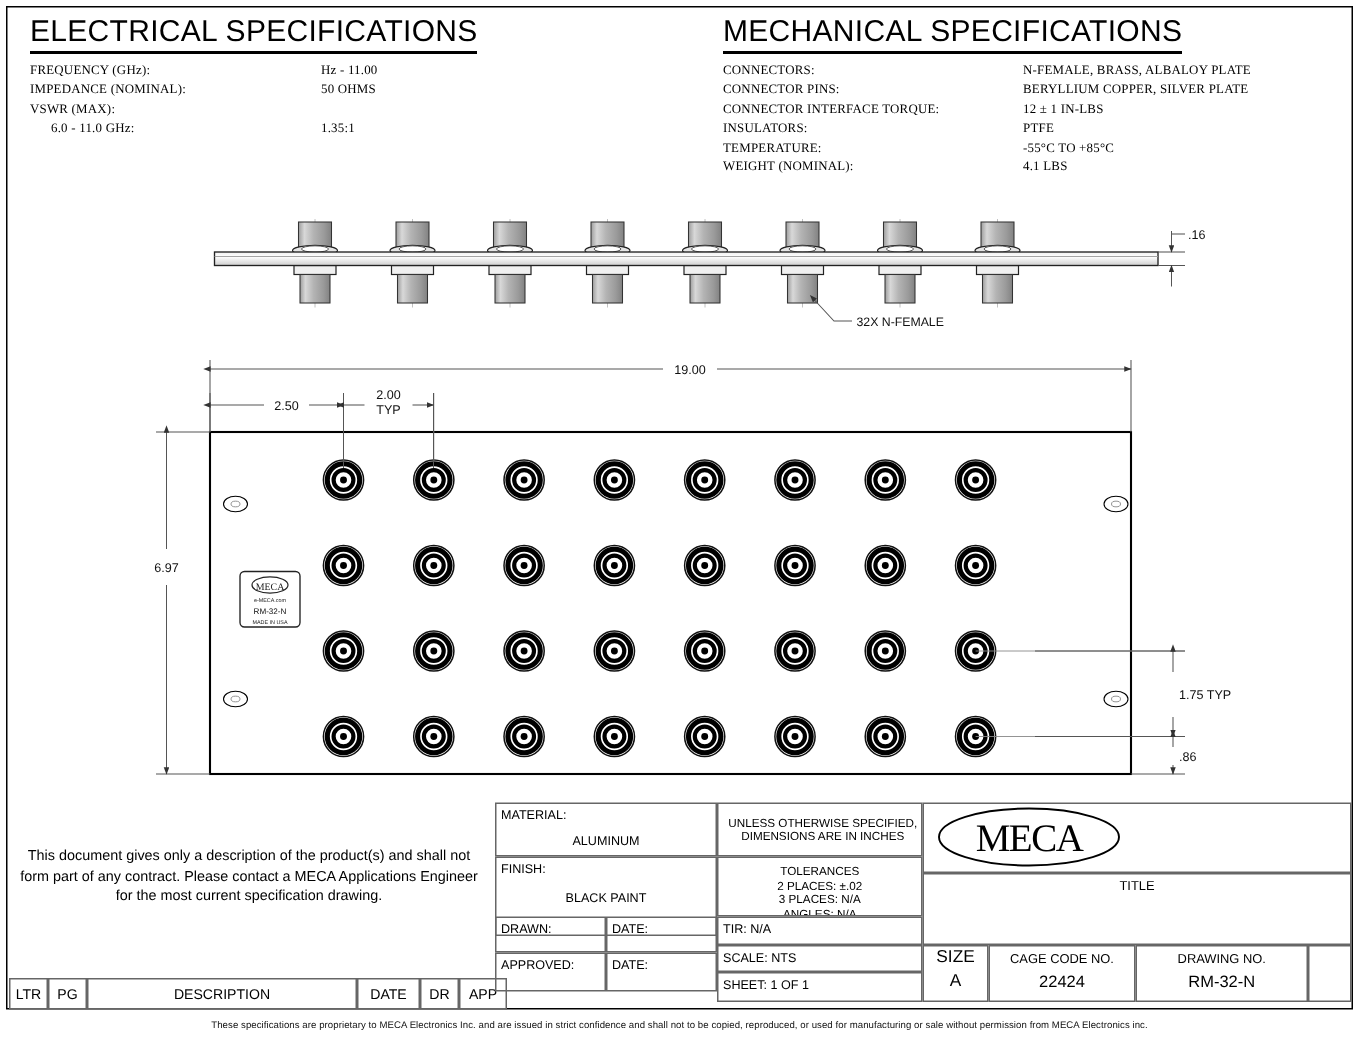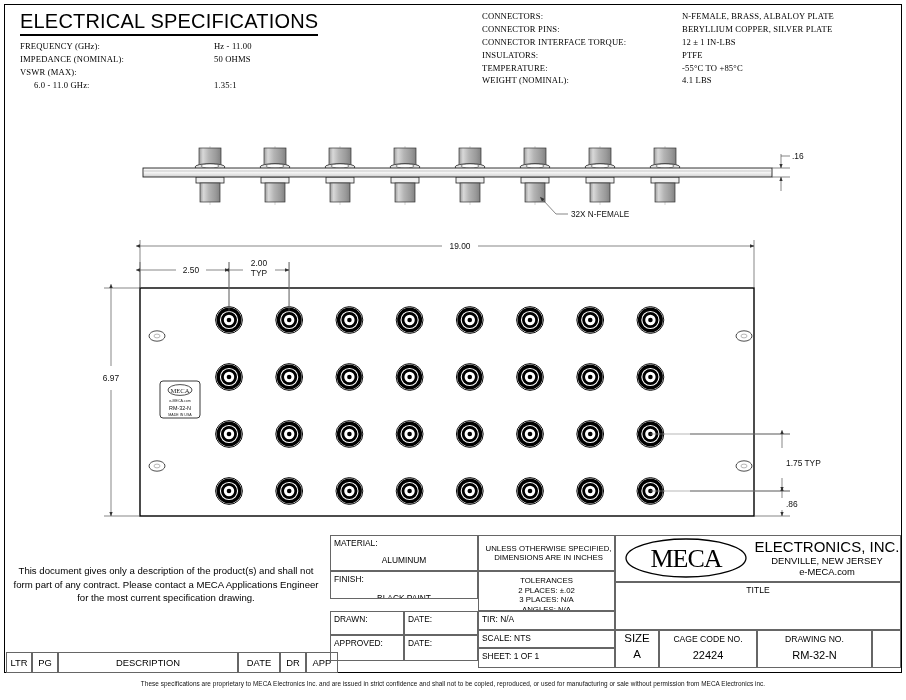--- a/index.html
+++ b/index.html
@@ -72,20 +72,21 @@
           </tr>
           <tr>
             <td class="k indent">6.0 - 11.0 GHz:</td>
             <td>1.35:1</td>
           </tr>
         </tbody>
       </table>
   </div>
 
   <div class="spec" id="mech">
+    <h2>MECHANICAL SPECIFICATIONS</h2>
     <table>
         <tbody id="mech-rows">
           <tr>
             <td class="k">CONNECTORS:</td>
             <td>N-FEMALE, BRASS, ALBALOY PLATE</td>
           </tr>
           <tr>
             <td class="k">CONNECTOR PINS:</td>
             <td>BERYLLIUM COPPER, SILVER PLATE</td>
           </tr>
@@ -493,21 +494,21 @@
       <div class="cell" style="left: 306px; top: 652px; width: 32px; height: 21px; display: flex; align-items: center; justify-content: center; font-size: 9.4px;">APP</div>
     </div>
 
   <div id="titleblock">
 
     <div class="cell" style="left:330px;top:535px;width:148px;height:36px;">
       <span class="lbl">MATERIAL:</span>
       <span class="ctr" style="top:19px;">ALUMINUM</span>
     </div>
 
-    <div class="cell" style="left:330px;top:571px;width:148px;height:28px;">
+    <div class="cell" style="left:330px;top:571px;width:148px;height:53px;">
       <span class="lbl">FINISH:</span>
       <span class="ctr" style="top:21px;">BLACK PAINT</span>
     </div>
 
     <div class="cell" style="left:330px;top:611px;width:74px;height:24px;">
       <span class="lbl">DRAWN:</span>
     </div>
     <div class="cell" style="left:404px;top:611px;width:74px;height:24px;">
       <span class="lbl">DATE:</span>
     </div>
@@ -559,25 +560,20 @@
       <span class="ctr" style="top:18px;font-size:11px;">RM-32-N</span>
     </div>
 
     <div class="cell" style="left:872px;top:630px;width:29px;height:38px;"></div>
 
     <div class="cell" style="left:615px;top:535px;width:286px;height:47px;">
       <svg width="286" height="47" style="position:absolute;left:0;top:0;">
         <ellipse cx="70" cy="22" rx="60" ry="19" fill="none" stroke="#000" stroke-width="1.3"></ellipse>
         <text x="70" y="31" text-anchor="middle" font-size="26" fill="#000" font-family="Liberation Serif, serif" letter-spacing="-1" id="tb-logo">MECA</text>
       </svg>
-      <div style="position:absolute;left:136px;top:2px;width:150px;text-align:center;">
-        <div style="font-size:15px;">ELECTRONICS, INC.</div>
-        <div style="font-size:9.4px;">DENVILLE, NEW JERSEY</div>
-        <div style="font-size:9.4px;">e-MECA.com</div>
-      </div>
     </div>
 
     <div class="cell" style="left:615px;top:582px;width:286px;height:48px;">
       <div style="text-align:center;padding-top:2px;line-height:1.3;">
         <div style="font-size:8.6px;">TITLE</div>
         <div style="font-size:11px;margin-top:47px;">RACK MOUNT N-FEMALE,</div>
       </div>
     </div>
   </div>
 

